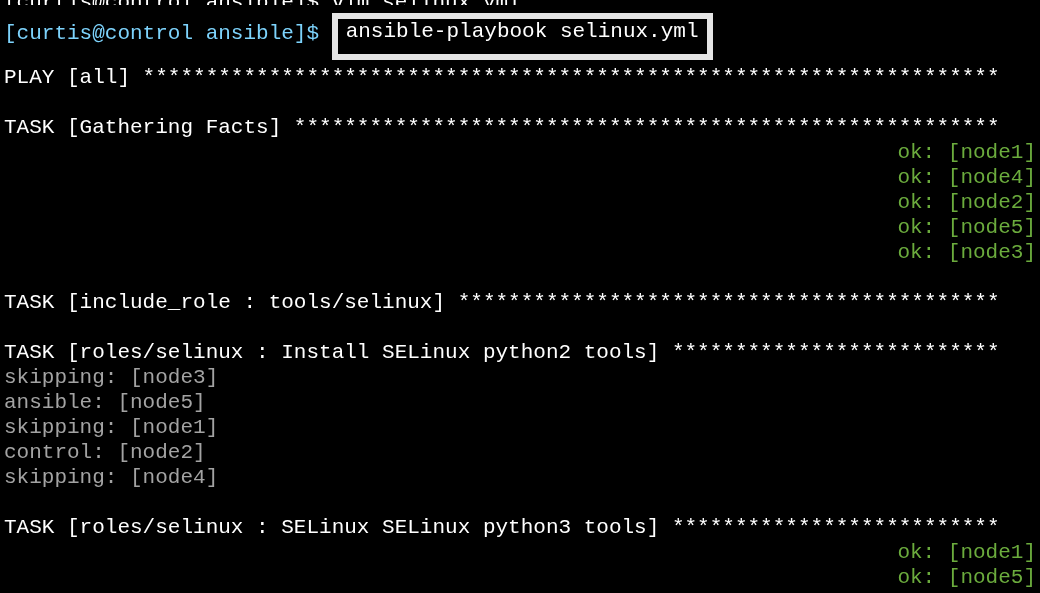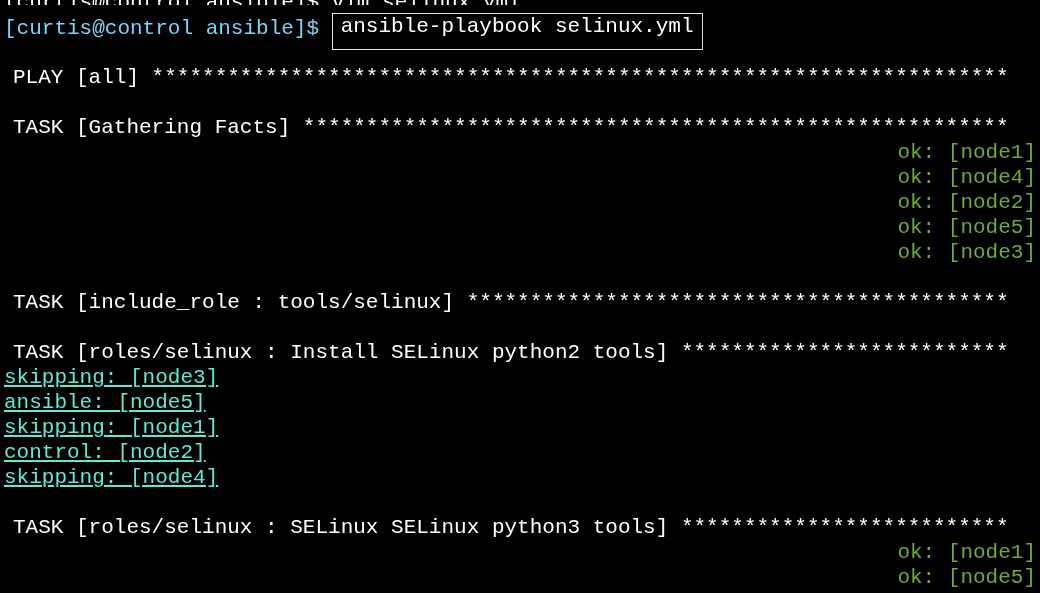--- a/index.html
+++ b/index.html
@@ -13,29 +13,29 @@
       height: 593px;
       overflow: hidden;
       padding: 0 4px;
       white-space: nowrap;
     }
     .line { display: block; height: 25px; }
     .blank { height: 25px; }
     .white { color: #ffffff; }
     .prompt { color: #7dd3fc; }
     .ok { color: #6bab3d; text-align: right; }
-    .skipping { color: #5eead4; text-decoration: underline; }
+    .skipping { color: #a3a3a3; }
     .highlight-box {
-      border: 1px solid #e5e5e5;
+      border: 6px solid #e5e5e5;
       padding: 0 8px 10px 8px;
       display: inline-block;
       position: relative;
       top: -2px;
     }
-    .stars { letter-spacing: 0; margin-left: 9px; }
+    .stars { letter-spacing: 0; }
     .truncated-top { position: relative; top: -10px; height: 15px; overflow: hidden; }
   </style>
 </head>
 <body>
 
 <div class="truncated-top">
   <span>[curtis@control ansible]$ vim selinux.yml</span>
 </div>
 
 <div class="line">

